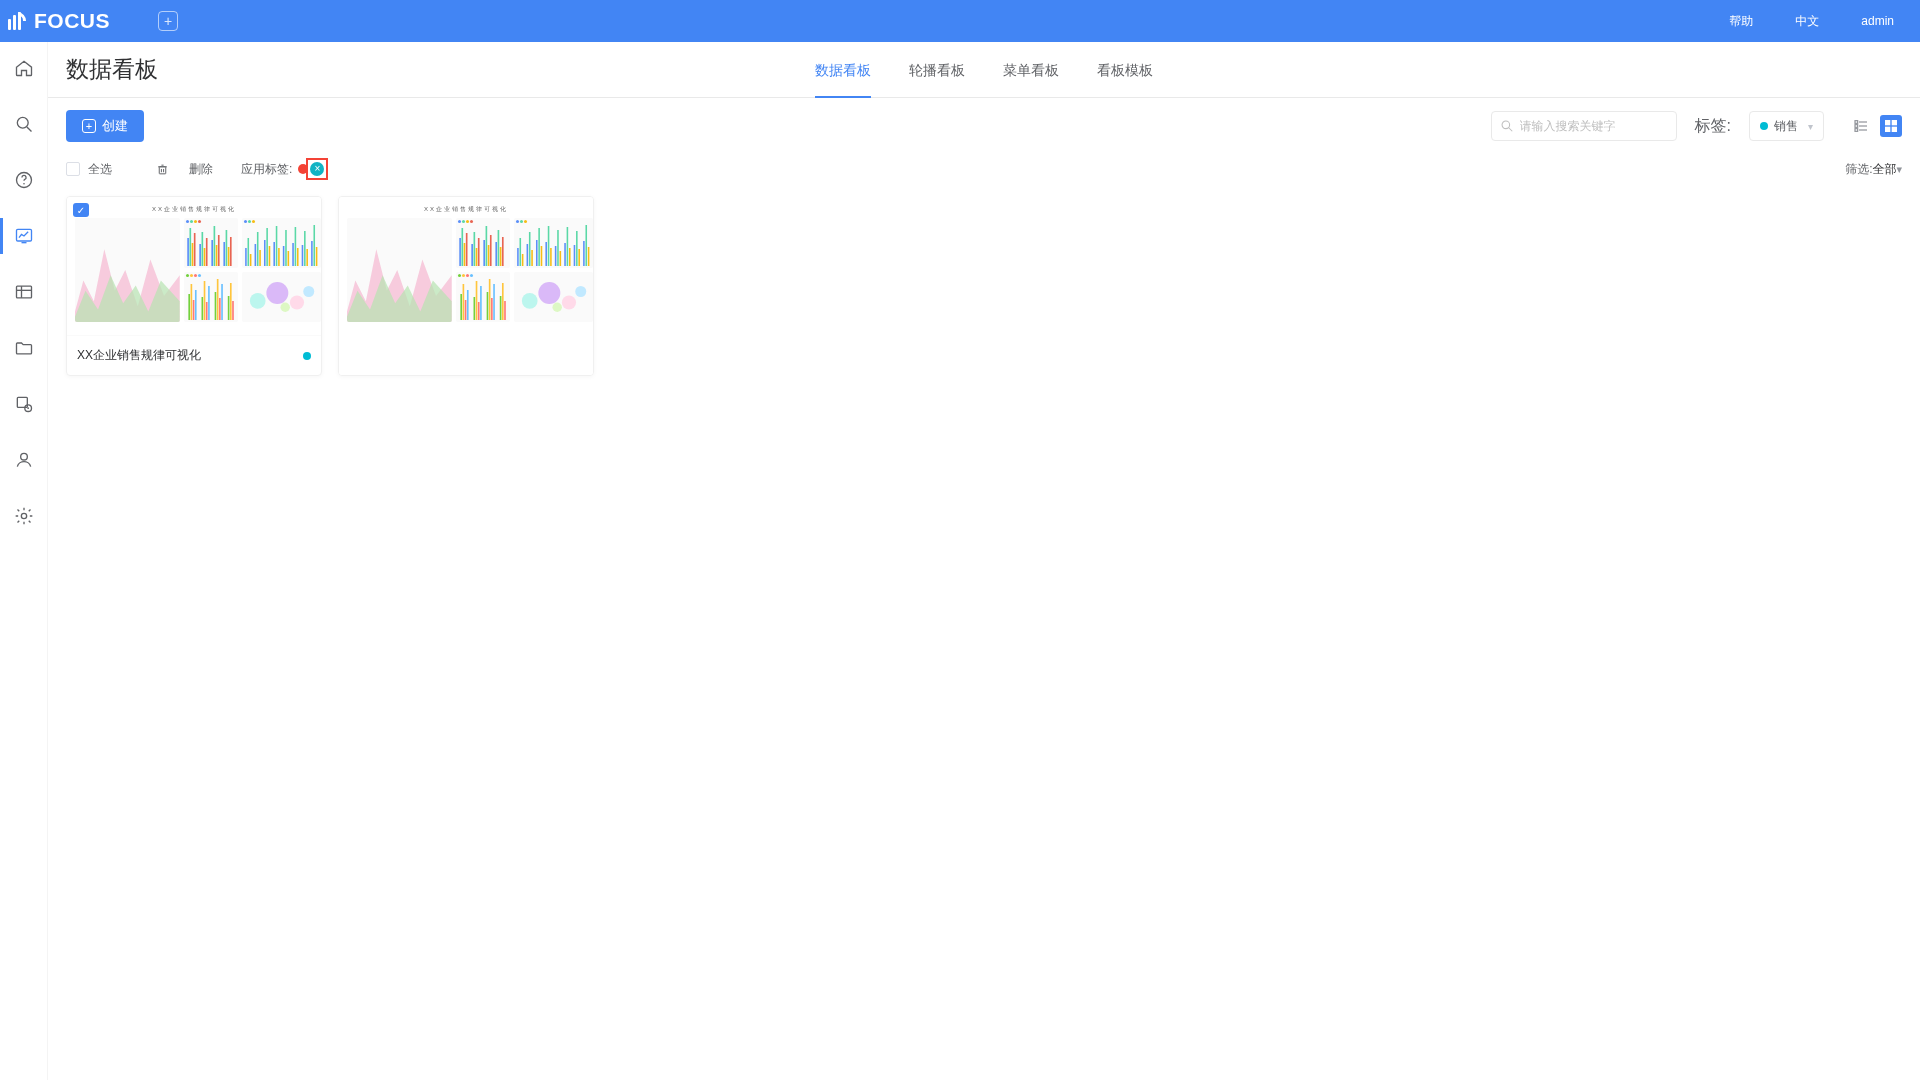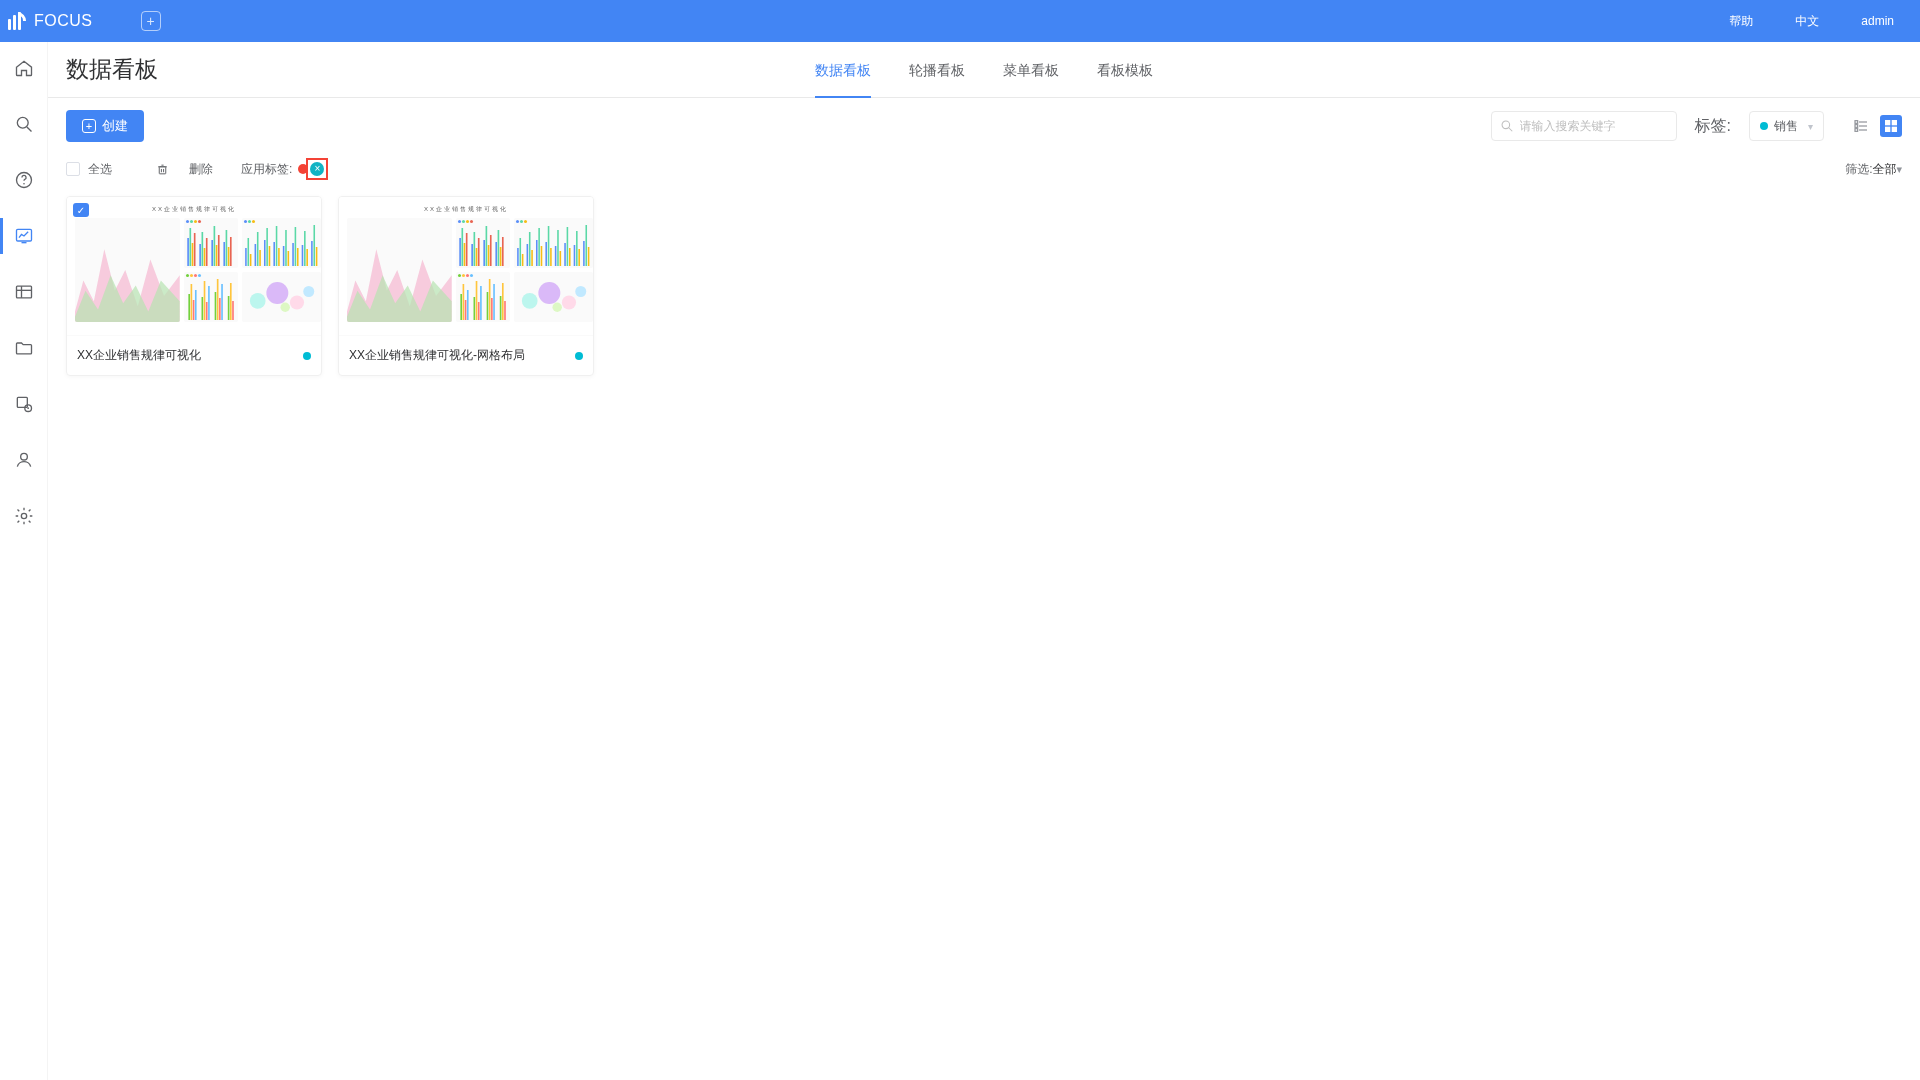--- a/index.html
+++ b/index.html
@@ -9,21 +9,21 @@
     background: #fff; color: #303133; overflow: hidden;
   }
   
   .topbar {
     position: absolute; left: 0; top: 0; width: 1920px; height: 42px;
     background: #4285f4; display: flex; align-items: center; color: #fff;
     z-index: 10;
   }
   .logo-box { display: flex; align-items: center; padding-left: 8px; gap: 8px; }
   .logo-icon svg { display: block; }
-  .logo-text { font-size: 16px; font-weight: 400; letter-spacing: .5px; }
+  .logo-text { font-size: 21px; font-weight: 700; letter-spacing: .5px; }
   .add-tab {
     width: 20px; height: 20px; margin-left: 48px;
     border: 1px solid rgba(255,255,255,0.6); border-radius: 4px;
     display: flex; align-items: center; justify-content: center;
     color: rgba(255,255,255,0.8); font-size: 14px; line-height: 1; cursor: pointer;
   }
   .topbar-right {
     margin-left: auto; display: flex; align-items: center;
     padding-right: 26px; gap: 42px; font-size: 12px;
   }
@@ -578,20 +578,16 @@
               <circle cx="20" cy="30" r="10" fill="#b5f5ec" opacity=".9"></circle>
                   <circle cx="45" cy="20" r="14" fill="#d3adf7" opacity=".85"></circle>
               <circle cx="70" cy="32" r="9" fill="#ffd6e7" opacity=".9"></circle>
                   <circle cx="85" cy="18" r="7" fill="#bae7ff" opacity=".9"></circle>
               <circle cx="55" cy="38" r="6" fill="#d9f7be" opacity=".9"></circle>
             </g>
               </svg>
           </div>
         </div>
       </div>
-      <div class="card-foot">
-        <span>XX企业销售规律可视化-网格布局</span>
-        <span class="dot"></span>
-      </div>
     </div>
 
   </div>
 </div>
 
 </body></html>

